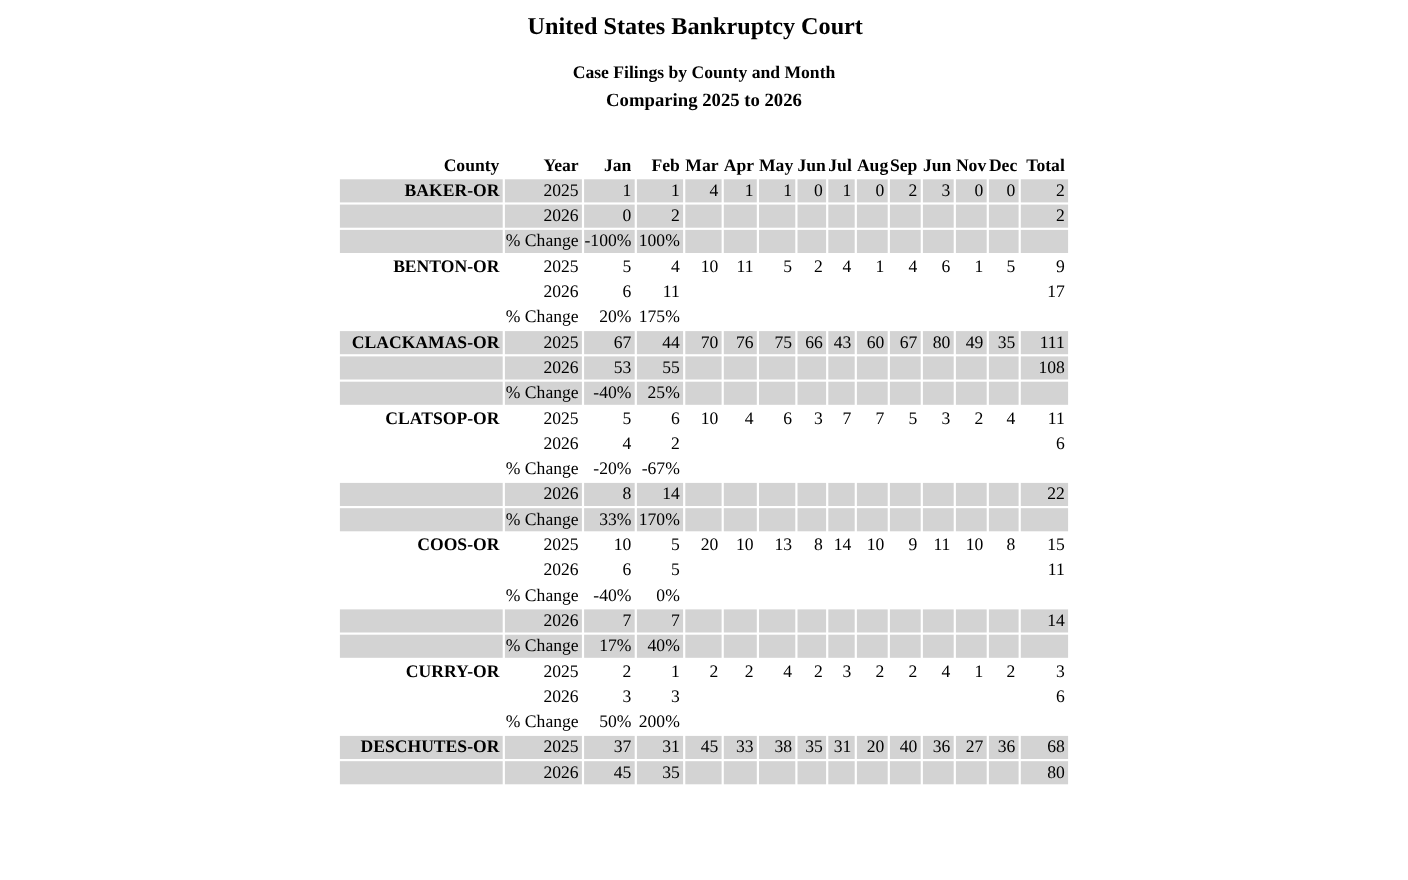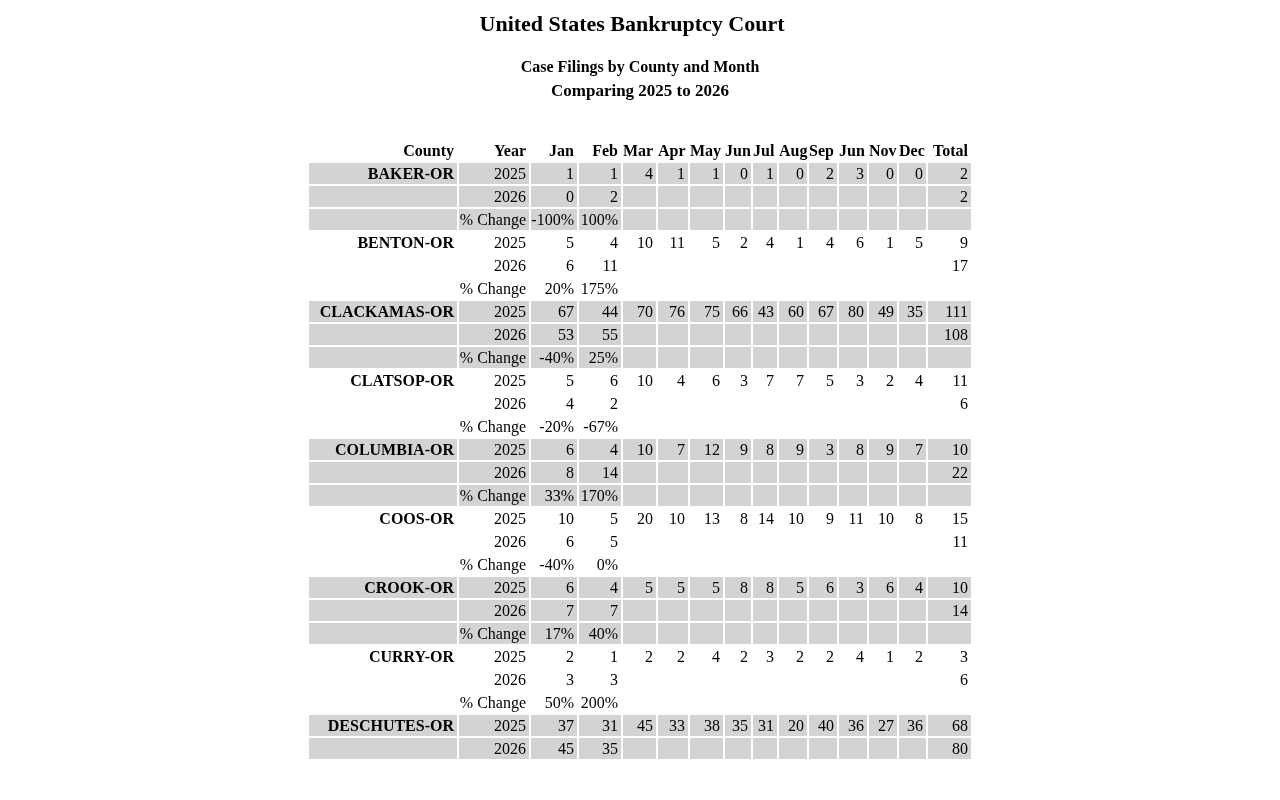--- a/index.html
+++ b/index.html
@@ -304,37 +304,20 @@
           <td></td>
           <td></td>
           <td></td>
           <td></td>
           <td></td>
           <td></td>
           <td></td>
           <td></td>
         </tr>
         <tr class="shade">
-          <td class="county-cell">COLUMBIA-OR</td>
-          <td>2025</td>
-          <td>6</td>
-          <td>4</td>
-          <td>10</td>
-          <td>7</td>
-          <td>12</td>
-          <td>9</td>
-          <td>8</td>
-          <td>9</td>
-          <td>3</td>
-          <td>8</td>
-          <td>9</td>
-          <td>7</td>
-          <td>10</td>
-        </tr>
-        <tr class="shade">
           <td class="county-cell"></td>
           <td>2026</td>
           <td>8</td>
           <td>14</td>
           <td></td>
           <td></td>
           <td></td>
           <td></td>
           <td></td>
           <td></td>
@@ -404,37 +387,20 @@
           <td></td>
           <td></td>
           <td></td>
           <td></td>
           <td></td>
           <td></td>
           <td></td>
           <td></td>
           <td></td>
           <td></td>
-        </tr>
-        <tr class="shade">
-          <td class="county-cell">CROOK-OR</td>
-          <td>2025</td>
-          <td>6</td>
-          <td>4</td>
-          <td>5</td>
-          <td>5</td>
-          <td>5</td>
-          <td>8</td>
-          <td>8</td>
-          <td>5</td>
-          <td>6</td>
-          <td>3</td>
-          <td>6</td>
-          <td>4</td>
-          <td>10</td>
         </tr>
         <tr class="shade">
           <td class="county-cell"></td>
           <td>2026</td>
           <td>7</td>
           <td>7</td>
           <td></td>
           <td></td>
           <td></td>
           <td></td>

